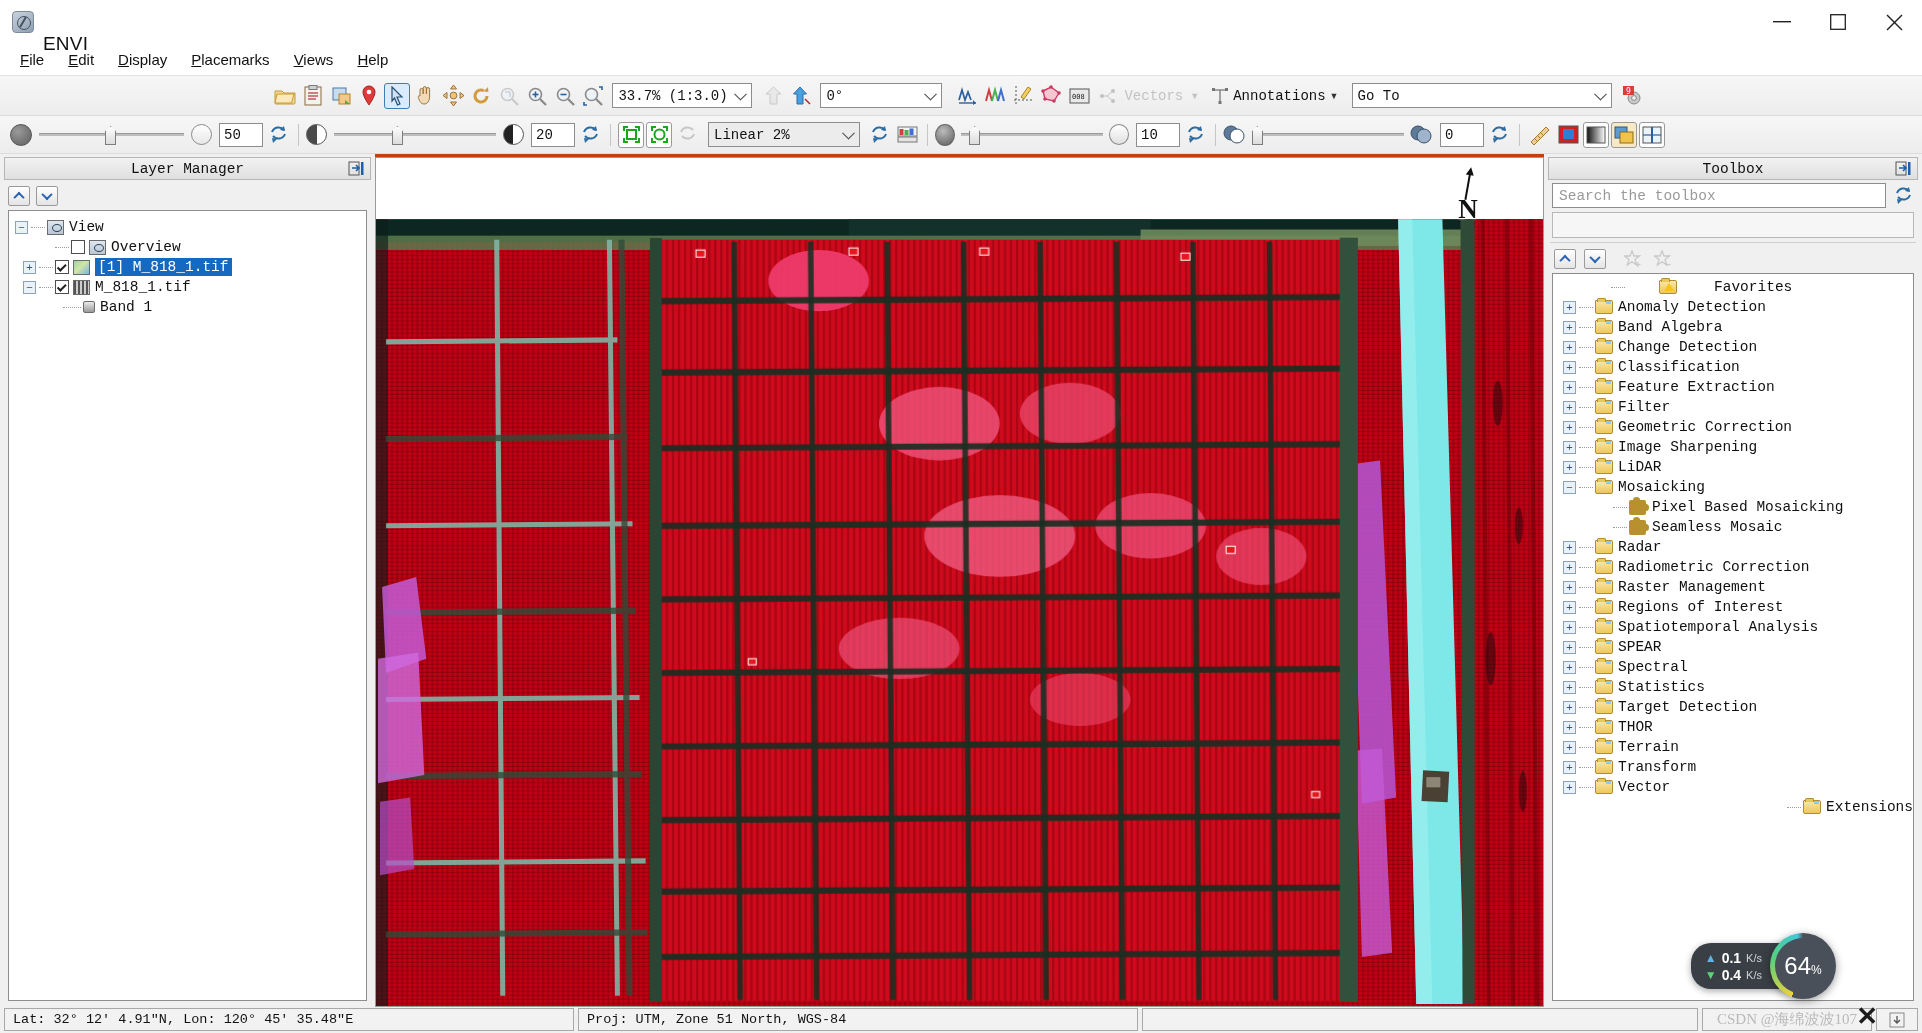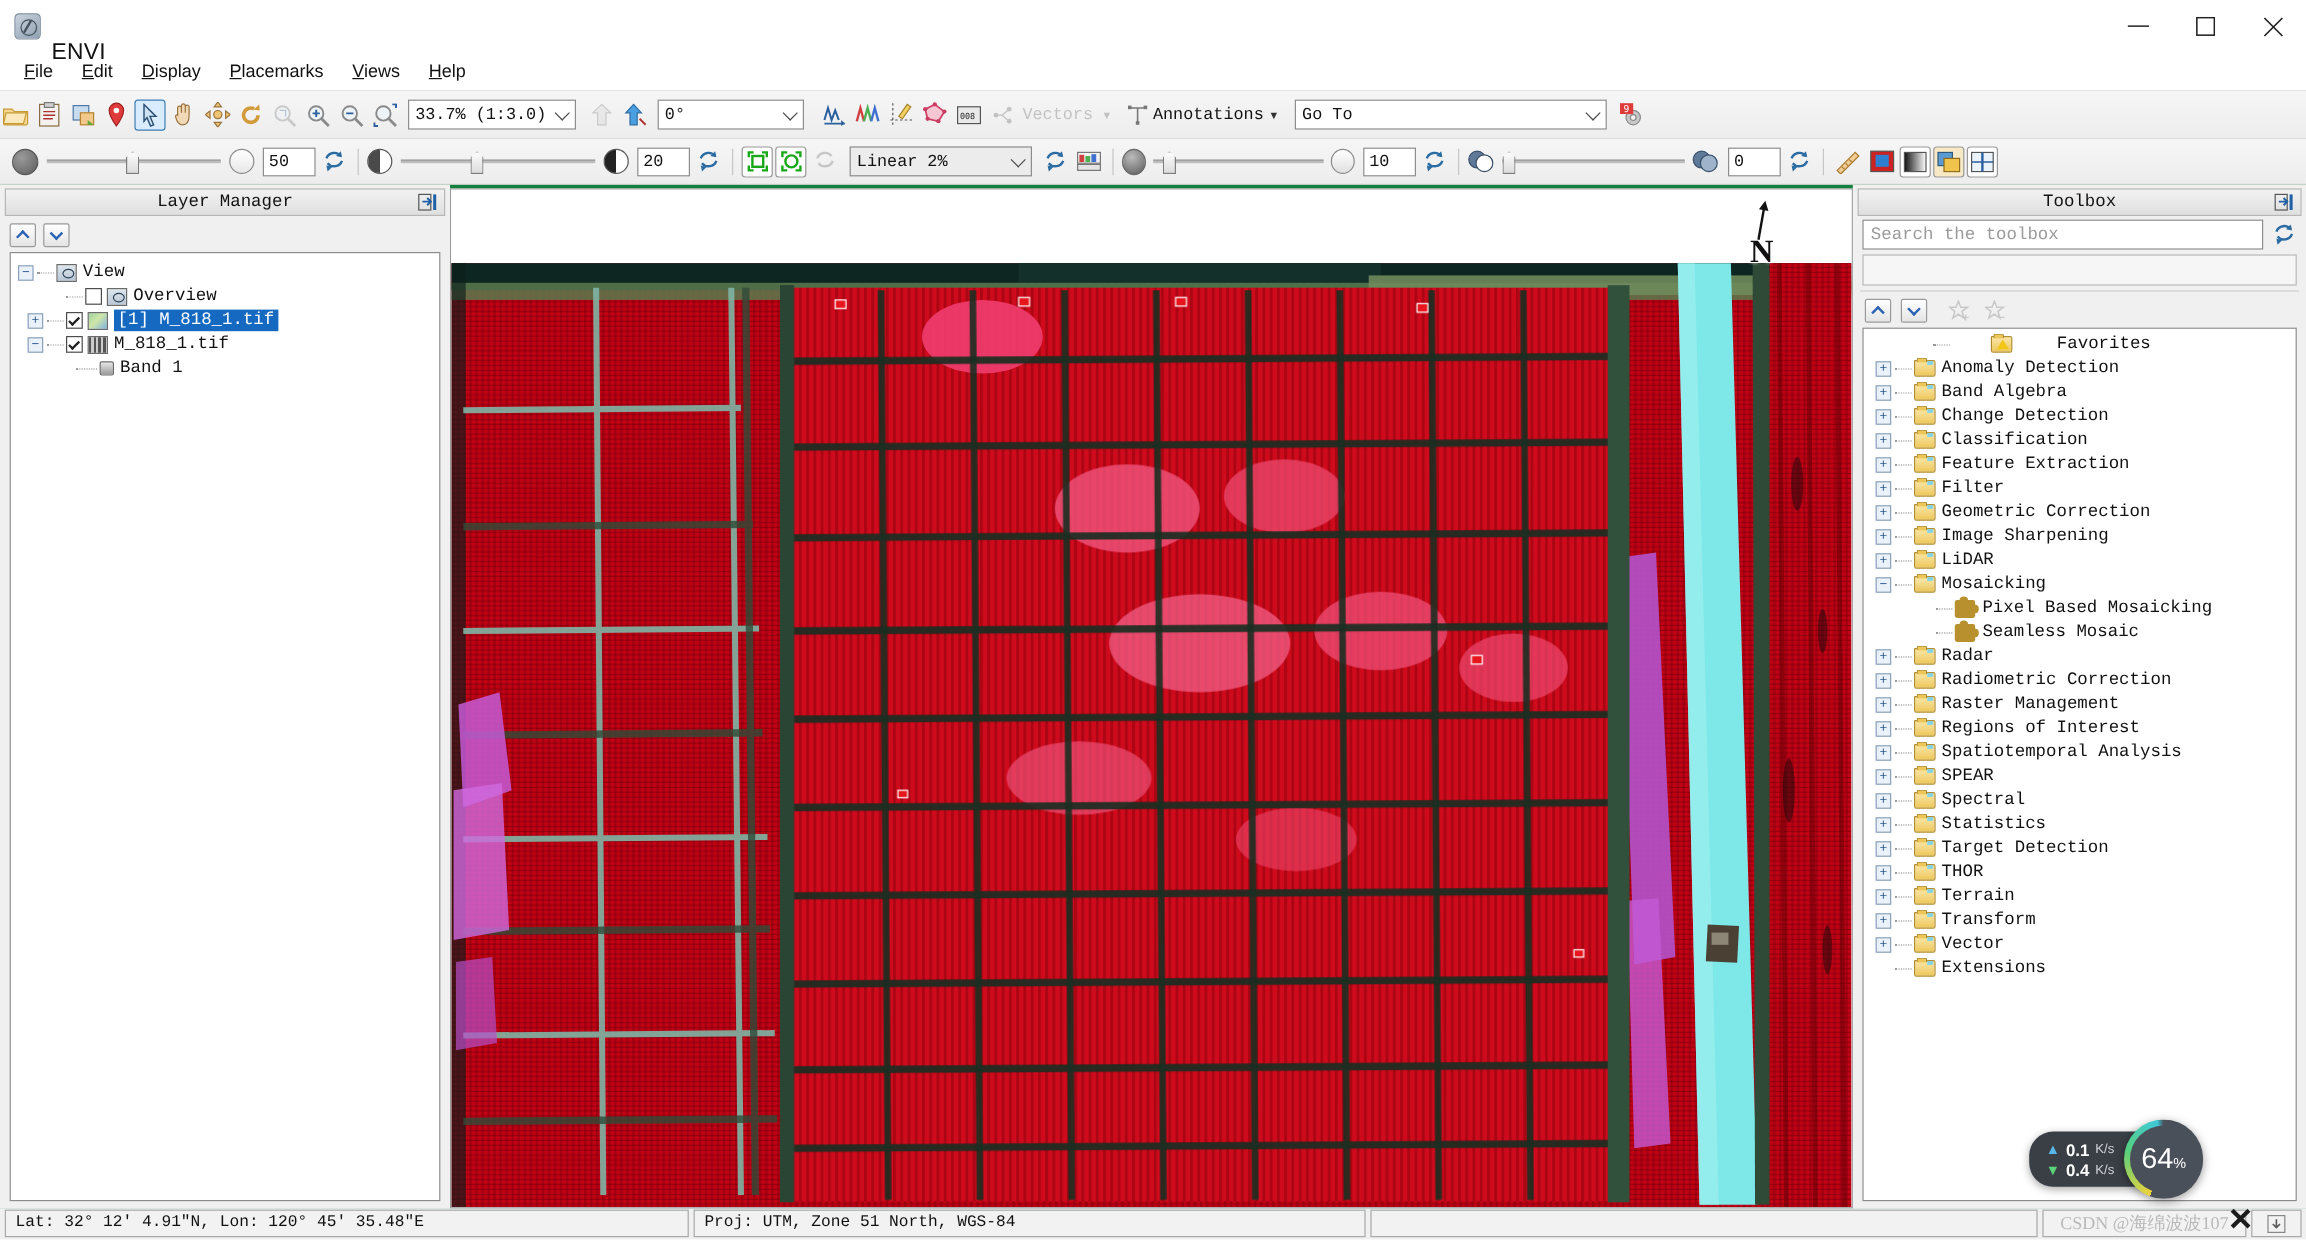--- a/index.html
+++ b/index.html
@@ -97,21 +97,21 @@
 
   .slider { display:flex; align-items:center; gap:0px; }
   .track { height:3px; background:#bdbdbd; border-top:1px solid #9a9a9a; position:relative; }
   .thumb {
     width:11px; height:19px; background:linear-gradient(#fdfdfd,#dcdcdc);
     border:1px solid #7d7d7d; position:absolute; top:-8px;
     clip-path: polygon(0% 28%, 50% 0%, 100% 28%, 100% 100%, 0% 100%);
   }
 
   
-  .body { flex:1; display:flex; min-height:0; background:#15803d; }
+  .body { flex:1; display:flex; min-height:0; background:#c2410c; }
 
   .panel {
     display:flex; flex-direction:column;
     background:#f0f0f0;
   }
   .panel-header {
     height: 23px; min-height:23px;
     background: linear-gradient(#f2f2f2,#dfdfdf);
     border:1px solid #b6b6b6;
     display:flex; align-items:center; justify-content:center;
@@ -291,21 +291,21 @@
 
   <div class="menubar">
     <div class="menu-item"><u>F</u><span>ile</span></div>
     <div class="menu-item"><u>E</u><span>dit</span></div>
     <div class="menu-item"><u>D</u><span>isplay</span></div>
     <div class="menu-item"><u>P</u><span>lacemarks</span></div>
     <div class="menu-item"><u>V</u><span>iews</span></div>
     <div class="menu-item"><u>H</u><span>elp</span></div>
   </div>
 
-  <div class="toolbar" style="height:40px;min-height:40px;padding-left:0;">
+  <div class="toolbar" style="height:40px;min-height:40px;padding-left:0;justify-content:center;">
     <div class="tbtn">
       <svg width="22" height="20" viewBox="0 0 22 20">
           <path d="M1 5h7l2 2h11v10a1 1 0 0 1-1 1H2a1 1 0 0 1-1-1z" fill="#f5d78e" stroke="#c79a34"></path>
           <path d="M3 8h17l-2.5 9H1z" fill="#fbe9bb" stroke="#c79a34"></path>
         </svg>
     </div>
     <div class="tbtn">
       <svg width="20" height="21" viewBox="0 0 20 21">
           <rect x="2" y="2" width="16" height="18" fill="#f4f2ee" stroke="#8a6b3f"></rect>
           <rect x="6" y="0.5" width="8" height="4" fill="#cfcfcf" stroke="#7a7a7a"></rect>
@@ -1082,21 +1082,21 @@
             <span class="dots"></span>
             <span class="folder"></span>
             <span class="label">Transform</span>
           </div>
           <div class="trow" style="padding-left: 10px;">
             <span class="expander">+</span>
             <span class="dots"></span>
             <span class="folder"></span>
             <span class="label">Vector</span>
           </div>
-          <div class="trow" style="padding-left: 10px;">
+          <div class="trow" style="padding-left: 10px; justify-content: flex-end;">
             <span class="expander blank"></span>
             <span class="dots"></span>
             <span class="folder"></span>
             <span class="label">Extensions</span>
           </div>
         </div>
     </div>
   </div>
 
   <div class="statusbar">

